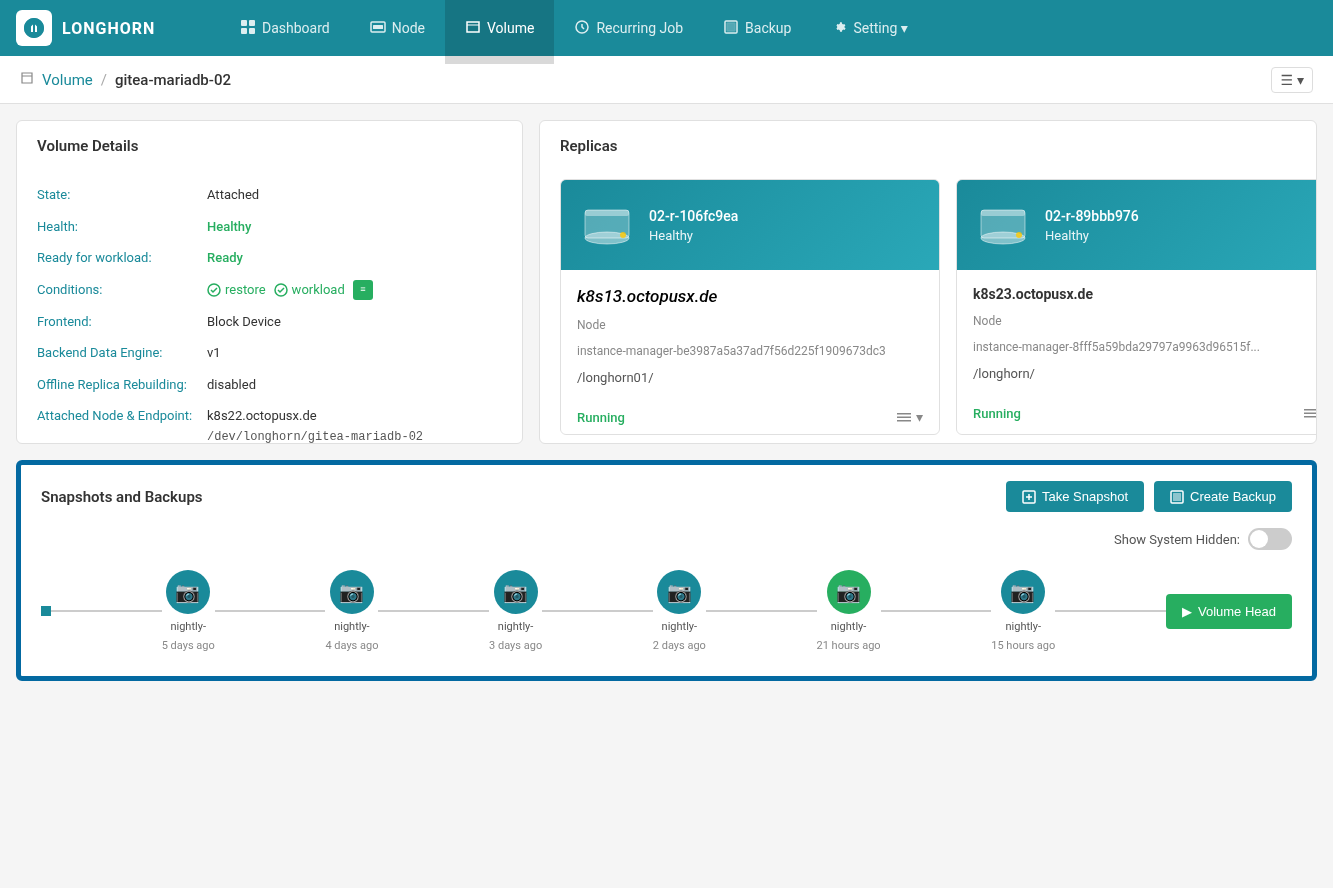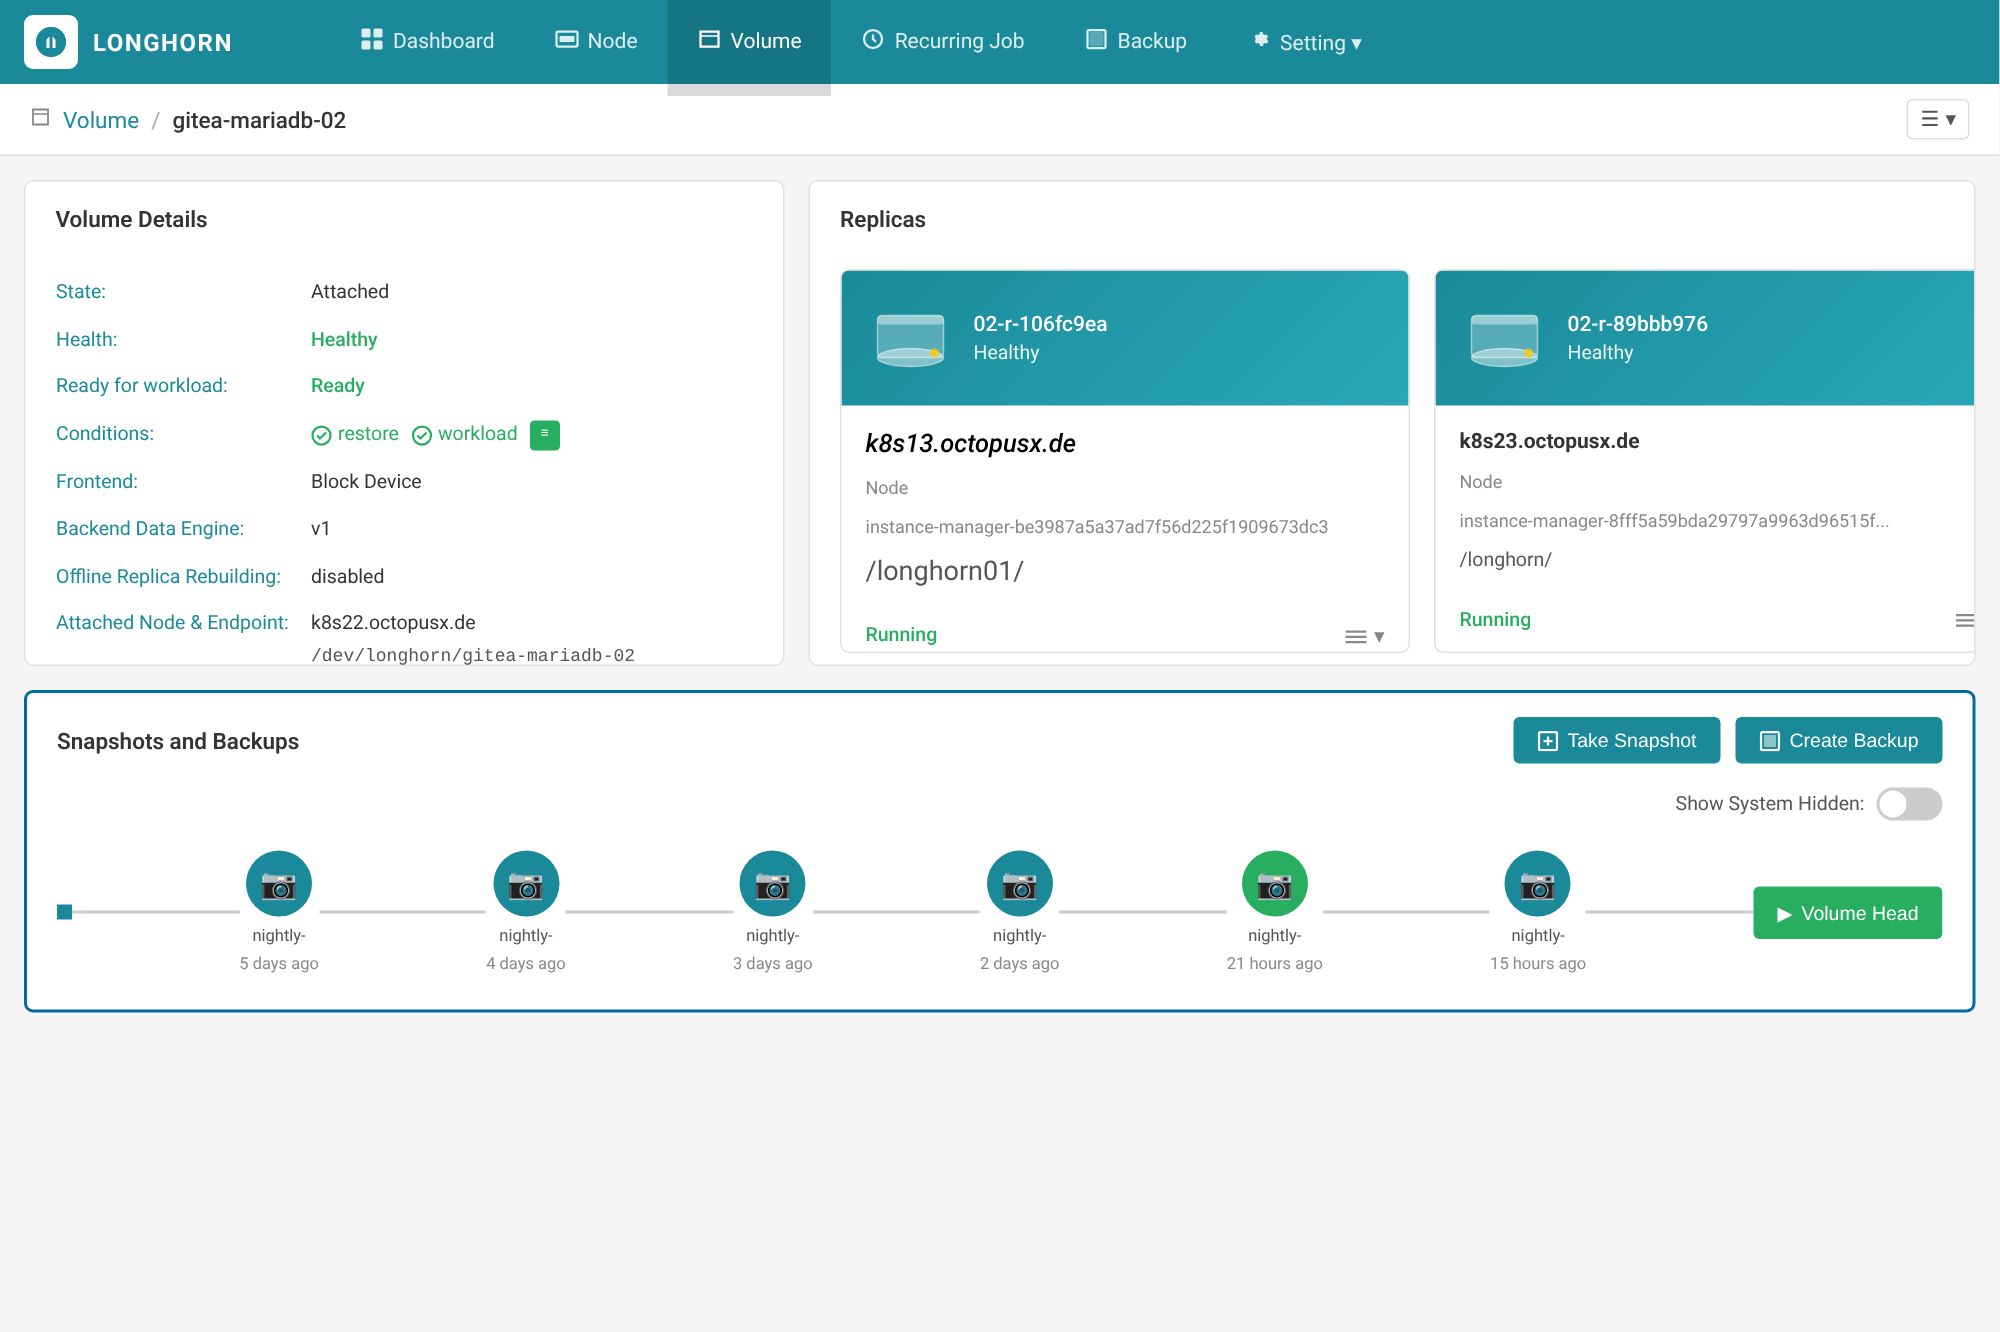--- a/index.html
+++ b/index.html
@@ -451,21 +451,21 @@
         <div class="replica-card-body">
           <div class="replica-detail-row" style="font-size:17px;font-weight:500;color:#000000;margin-bottom:4px;font-style:italic;">
             <span>k8s13.octopusx.de</span>
           </div>
           <div class="replica-detail-row" style="color:#888;font-size:12px;">
             <span>Node</span>
           </div>
           <div class="replica-detail-row" style="color:#888;font-size:12px;margin-top:4px;">
             <span>instance-manager-be3987a5a37ad7f56d225f1909673dc3</span>
           </div>
-          <div class="replica-detail-row" style="font-size:18px;margin-top:4px;">
+          <div class="replica-detail-row" style="font-size:13px;margin-top:4px;">
             <span>/longhorn01/</span>
           </div>
         </div>
         <div class="replica-footer">
           <span class="replica-status-running">Running</span>
           <div class="replica-actions">
             <svg width="16" height="16" viewBox="0 0 16 16" fill="currentColor">
                 <rect x="1" y="4" width="14" height="1.5"></rect>
                 <rect x="1" y="7.5" width="14" height="1.5"></rect>
                 <rect x="1" y="11" width="14" height="1.5"></rect>
@@ -512,21 +512,21 @@
                 <rect x="1" y="7.5" width="14" height="1.5"></rect>
                 <rect x="1" y="11" width="14" height="1.5"></rect>
               </svg>
           </div>
         </div>
       </div>
     </div>
   </div>
 </div>
 
-<div style="background:white; margin:16px; border-radius:6px; border:2px solid #0369a1; padding:16px 20px;">
+<div style="background:white; margin:16px; border-radius:6px; border:5px solid #0369a1; padding:16px 20px;">
   <div class="snapshots-header">
     <span class="snapshots-title">Snapshots and Backups</span>
     <div class="snapshots-actions">
       <button class="btn-primary">
         <svg width="14" height="14" viewBox="0 0 14 14" fill="currentColor">
             <rect x="1" y="1" width="12" height="12" rx="1" fill="none" stroke="currentColor" stroke-width="1.5"></rect>
             <line x1="7" y1="4" x2="7" y2="10" stroke="currentColor" stroke-width="1.5"></line>
             <line x1="4" y1="7" x2="10" y2="7" stroke="currentColor" stroke-width="1.5"></line>
           </svg>
         <span>Take Snapshot</span>

